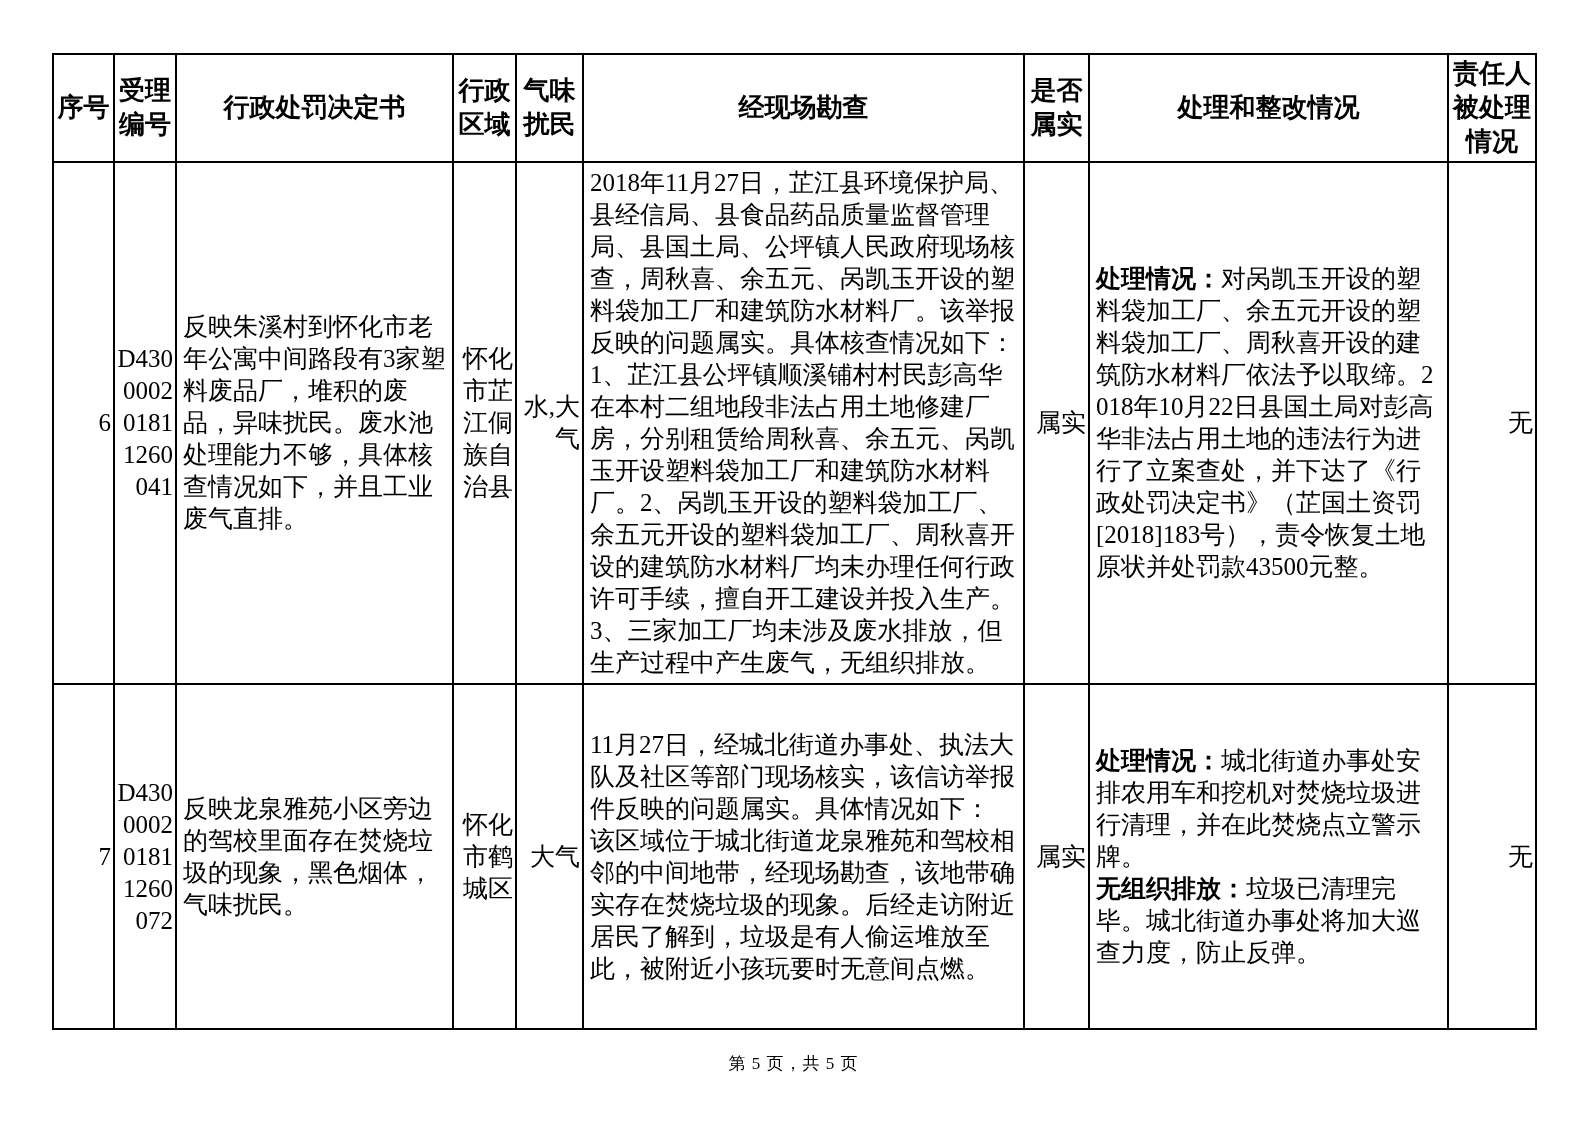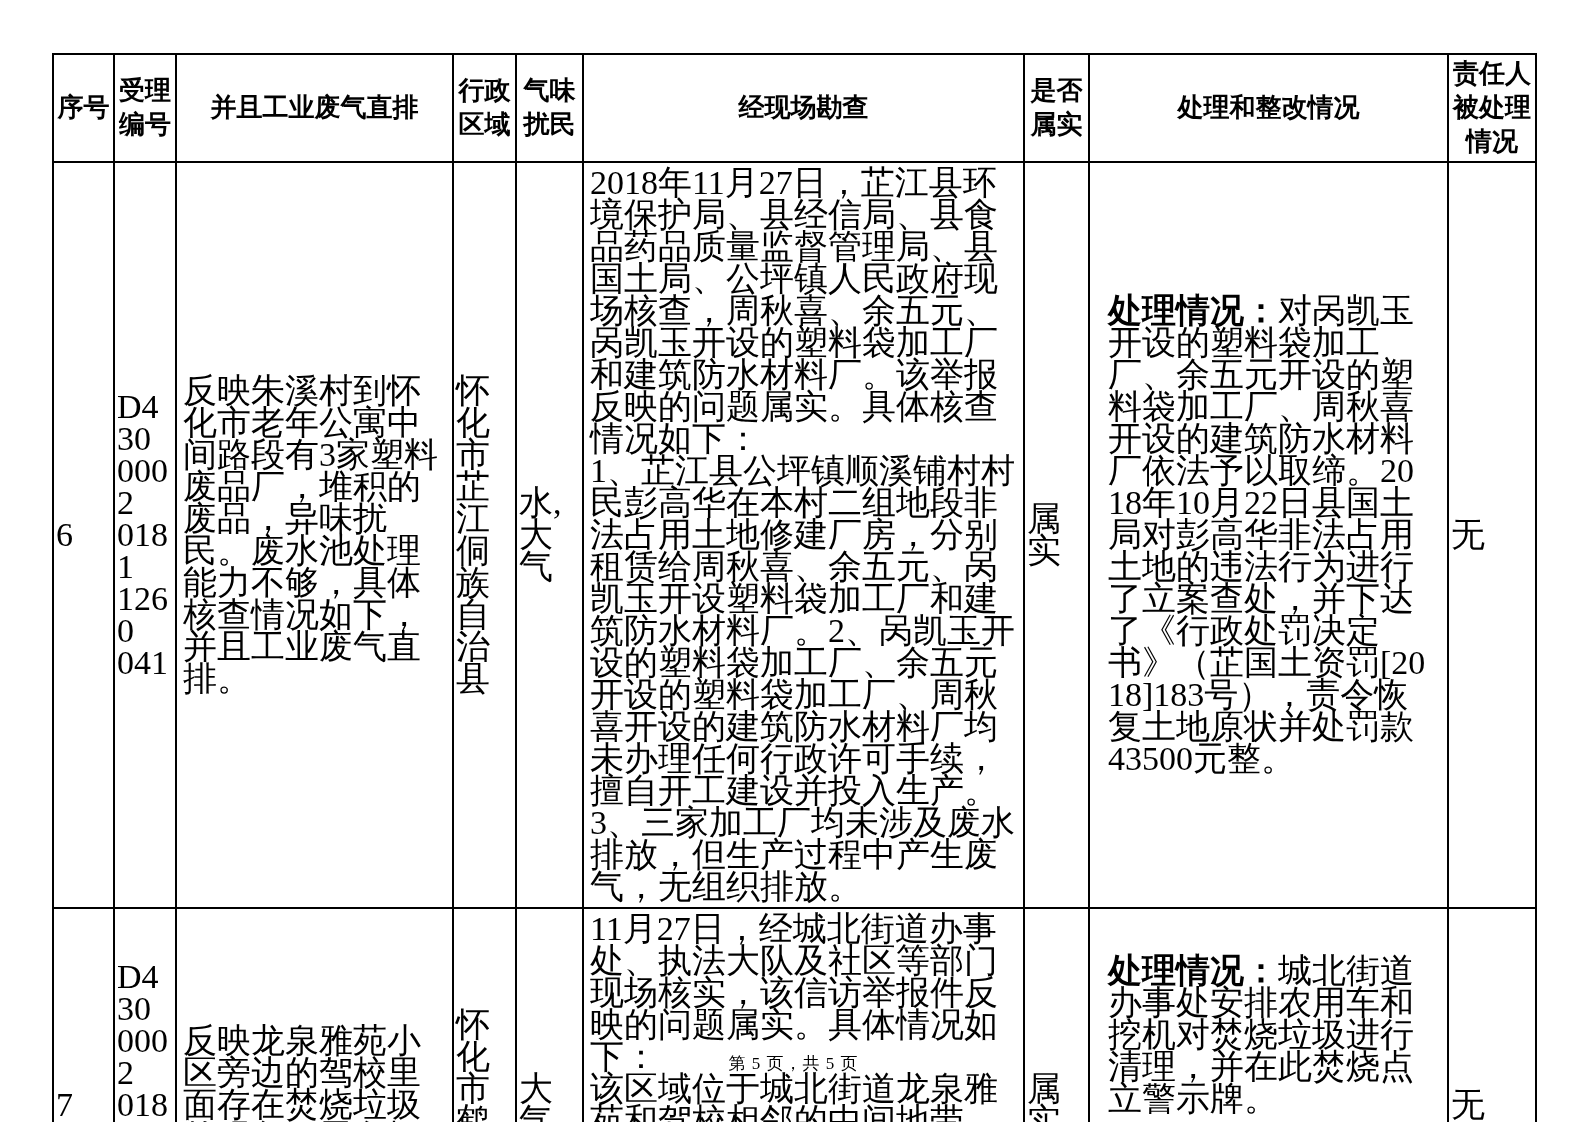--- a/index.html
+++ b/index.html
@@ -19,39 +19,39 @@
     position: absolute;
     left: 52px; top: 53px;
     width: 1483px;
     border-collapse: collapse;
     table-layout: fixed;
     border: 2px solid #000;
   }
   table.doc td, table.doc th {
     border: 2px solid #000;
     vertical-align: middle;
-    font-size: 34px;
+    font-size: 25px;
     line-height: 32px;
     word-break: break-all;
     overflow: hidden;
   }
   table.doc th {
     font-weight: bold;
     font-size: 26px;
     text-align: center;
     padding: 2px 2px;
     line-height: 34px;
   }
   tr.r-head { height: 102px; }
   tr.r-one  { height: 521px; }
   tr.r-two  { height: 345px; }
-  td.c-center { text-align: left; padding: 2px 2px; }
+  td.c-center { text-align: right; padding: 2px 2px; }
   td.c-left   { text-align: left; padding: 4px 6px; }
   .pre { white-space: pre-line; }
-  .seg { margin: 12px; }
+  .seg { margin: 0; }
   .seg .lbl { font-weight: bold; }
   .footer {
     position: absolute;
     left: 0; top: 1052px;
     width: 100%;
     text-align: center;
     font-size: 17px;
     letter-spacing: 1px;
   }
 </style>
@@ -70,21 +70,21 @@
       <col style="width:441px">
       <col style="width:65px">
       <col style="width:359px">
       <col style="width:88px">
     </colgroup>
 
     <tbody>
         <tr class="r-head">
       <th>序号</th>
       <th>受理编号</th>
-      <th>并且工业废气直排</th>
+      <th>行政处罚决定书</th>
       <th>行政区域</th>
       <th>气味扰民</th>
       <th>经现场勘查</th>
       <th>是否属实</th>
       <th>处理和整改情况</th>
       <th>责任人被处理情况</th>
     </tr>
 
     <tr class="r-one">
       <td class="c-center">6</td>

